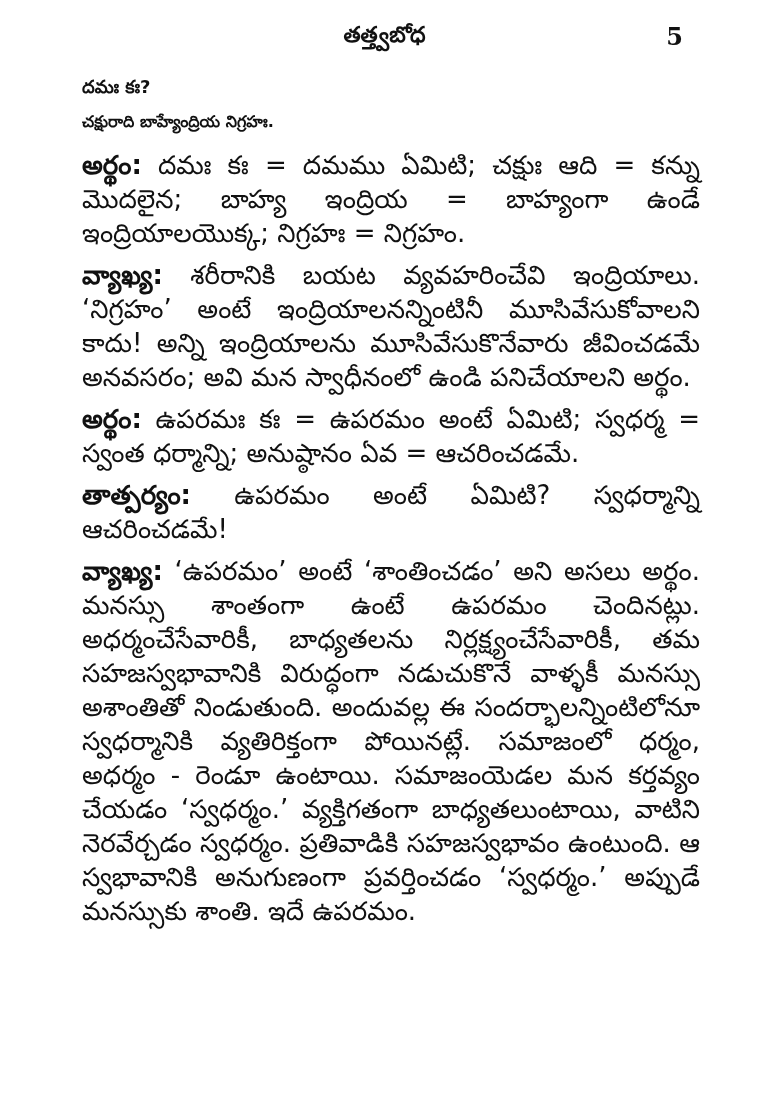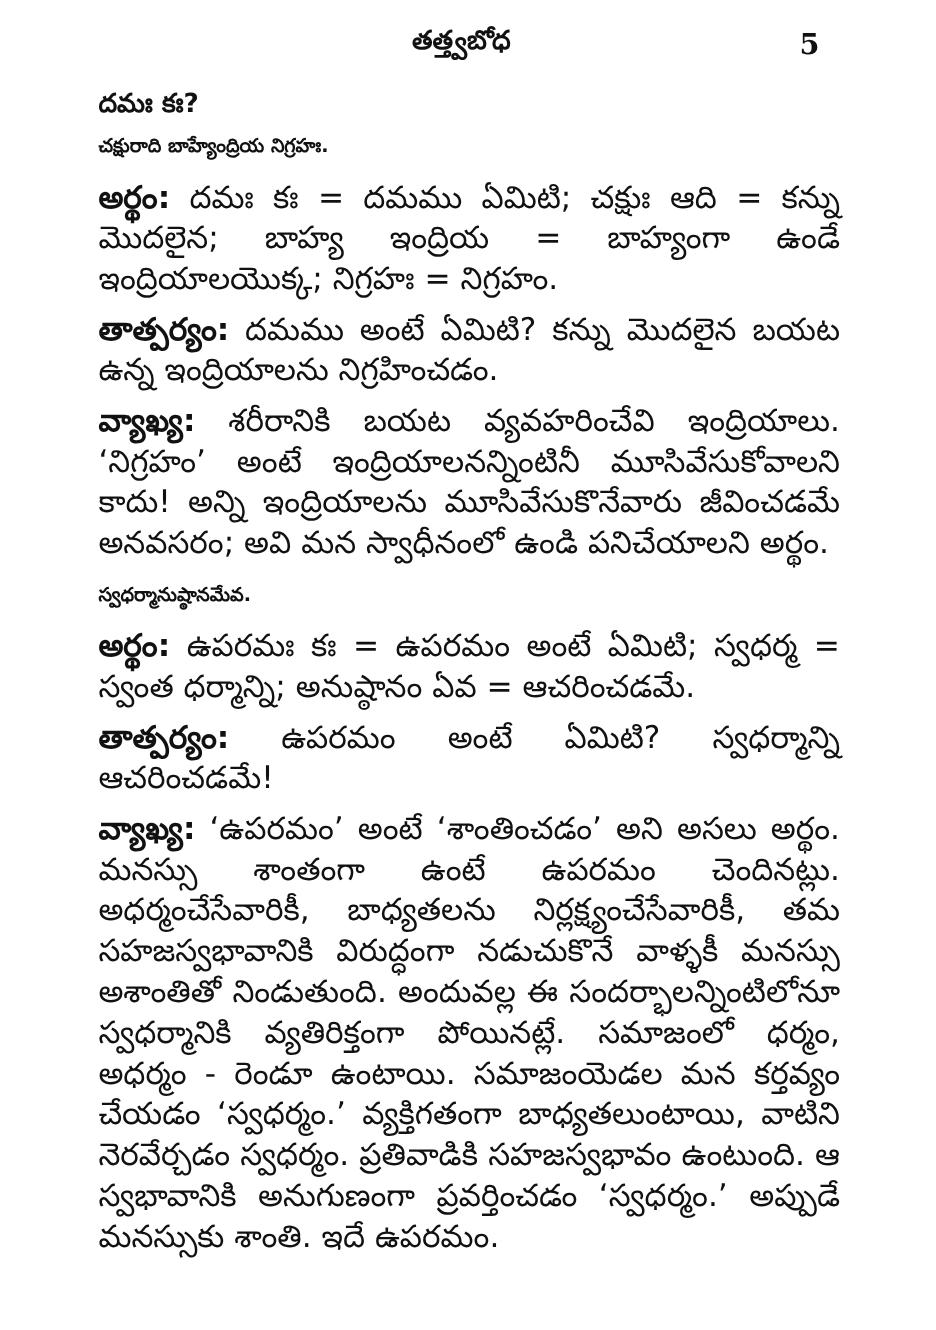--- a/index.html
+++ b/index.html
@@ -5,42 +5,40 @@
     html, body { margin: 0; padding: 0; }
     body {
       width: 780px; height: 1108px; background: #ffffff; color: #111111;
       font-family: "DejaVu Sans", "Liberation Sans", sans-serif;
       position: relative; overflow: hidden;
     }
     .header { position: absolute; top: 22px; left: 0; width: 769px; height: 40px; }
     .running-title { position: absolute; left: 0; right: 0; text-align: center; font-weight: bold; font-size: 22px; top: 0; }
     .page-number { position: absolute; right: 86px; top: 0; font-family: "DejaVu Serif", serif; font-weight: bold; font-size: 24px; }
     .content { position: absolute; top: 70px; left: 82px; width: 618px; }
-    .question { font-weight: bold; font-size: 22px; line-height: 34px; margin: 0; }
+    .question { font-weight: bold; font-size: 18px; line-height: 34px; margin: 0; }
     .sutra { font-weight: bold; font-size: 16px; line-height: 36px; margin: 0 0 8px 0; }
     .para { font-size: 26px; line-height: 34px; margin: 0 0 8px 0; text-align: justify; }
     .label { font-weight: bold; }
   </style>
 </head>
 <body>
 
 <div class="header">
   <div class="running-title">తత్త్వబోధ</div>
   <div class="page-number">5</div>
 </div>
 
 <div class="content">
 
   <div>
     <p class="question">దమః కః?</p>
     <p class="sutra">చక్షురాది బాహ్యేంద్రియ నిగ్రహః.</p>
     <p class="para"><span class="label">అర్థం:</span><span> దమః కః = దమము ఏమిటి; చక్షుః ఆది = కన్ను మొదలైన; బాహ్య ఇంద్రియ = బాహ్యంగా ఉండే ఇంద్రియాలయొక్క; నిగ్రహః = నిగ్రహం.</span></p>
-    <p class="para"><span class="label">తాత్పర్యం:</span><span> దమము అంటే ఏమిటి? కన్ను మొదలైన బయట ఉన్న ఇంద్రియాలను నిగ్రహించడం.</span></p>
     <p class="para"><span class="label">వ్యాఖ్య:</span><span> శరీరానికి బయట వ్యవహరించేవి ఇంద్రియాలు. ‘నిగ్రహం’ అంటే ఇంద్రియాలనన్నింటినీ మూసివేసుకోవాలని కాదు! అన్ని ఇంద్రియాలను మూసివేసుకొనేవారు జీవించడమే అనవసరం; అవి మన స్వాధీనంలో ఉండి పనిచేయాలని అర్థం.</span></p>
   </div>
 
   <div>
-    <p class="sutra">స్వధర్మానుష్ఠానమేవ.</p>
     <p class="para"><span class="label">అర్థం:</span><span> ఉపరమః కః = ఉపరమం అంటే ఏమిటి; స్వధర్మ = స్వంత ధర్మాన్ని; అనుష్ఠానం ఏవ = ఆచరించడమే.</span></p>
     <p class="para"><span class="label">తాత్పర్యం:</span><span> ఉపరమం అంటే ఏమిటి? స్వధర్మాన్ని ఆచరించడమే!</span></p>
     <p class="para"><span class="label">వ్యాఖ్య:</span><span> ‘ఉపరమం’ అంటే ‘శాంతించడం’ అని అసలు అర్థం. మనస్సు శాంతంగా ఉంటే ఉపరమం చెందినట్లు. అధర్మంచేసేవారికీ, బాధ్యతలను నిర్లక్ష్యంచేసేవారికీ, తమ సహజస్వభావానికి విరుద్ధంగా నడుచుకొనే వాళ్ళకీ మనస్సు అశాంతితో నిండుతుంది. అందువల్ల ఈ సందర్భాలన్నింటిలోనూ స్వధర్మానికి వ్యతిరిక్తంగా పోయినట్లే. సమాజంలో ధర్మం, అధర్మం - రెండూ ఉంటాయి. సమాజంయెడల మన కర్తవ్యం చేయడం ‘స్వధర్మం.’ వ్యక్తిగతంగా బాధ్యతలుంటాయి, వాటిని నెరవేర్చడం స్వధర్మం. ప్రతివాడికి సహజస్వభావం ఉంటుంది. ఆ స్వభావానికి అనుగుణంగా ప్రవర్తించడం ‘స్వధర్మం.’ అప్పుడే మనస్సుకు శాంతి. ఇదే ఉపరమం.</span></p>
   </div>
 </div>
 
 </body></html>

